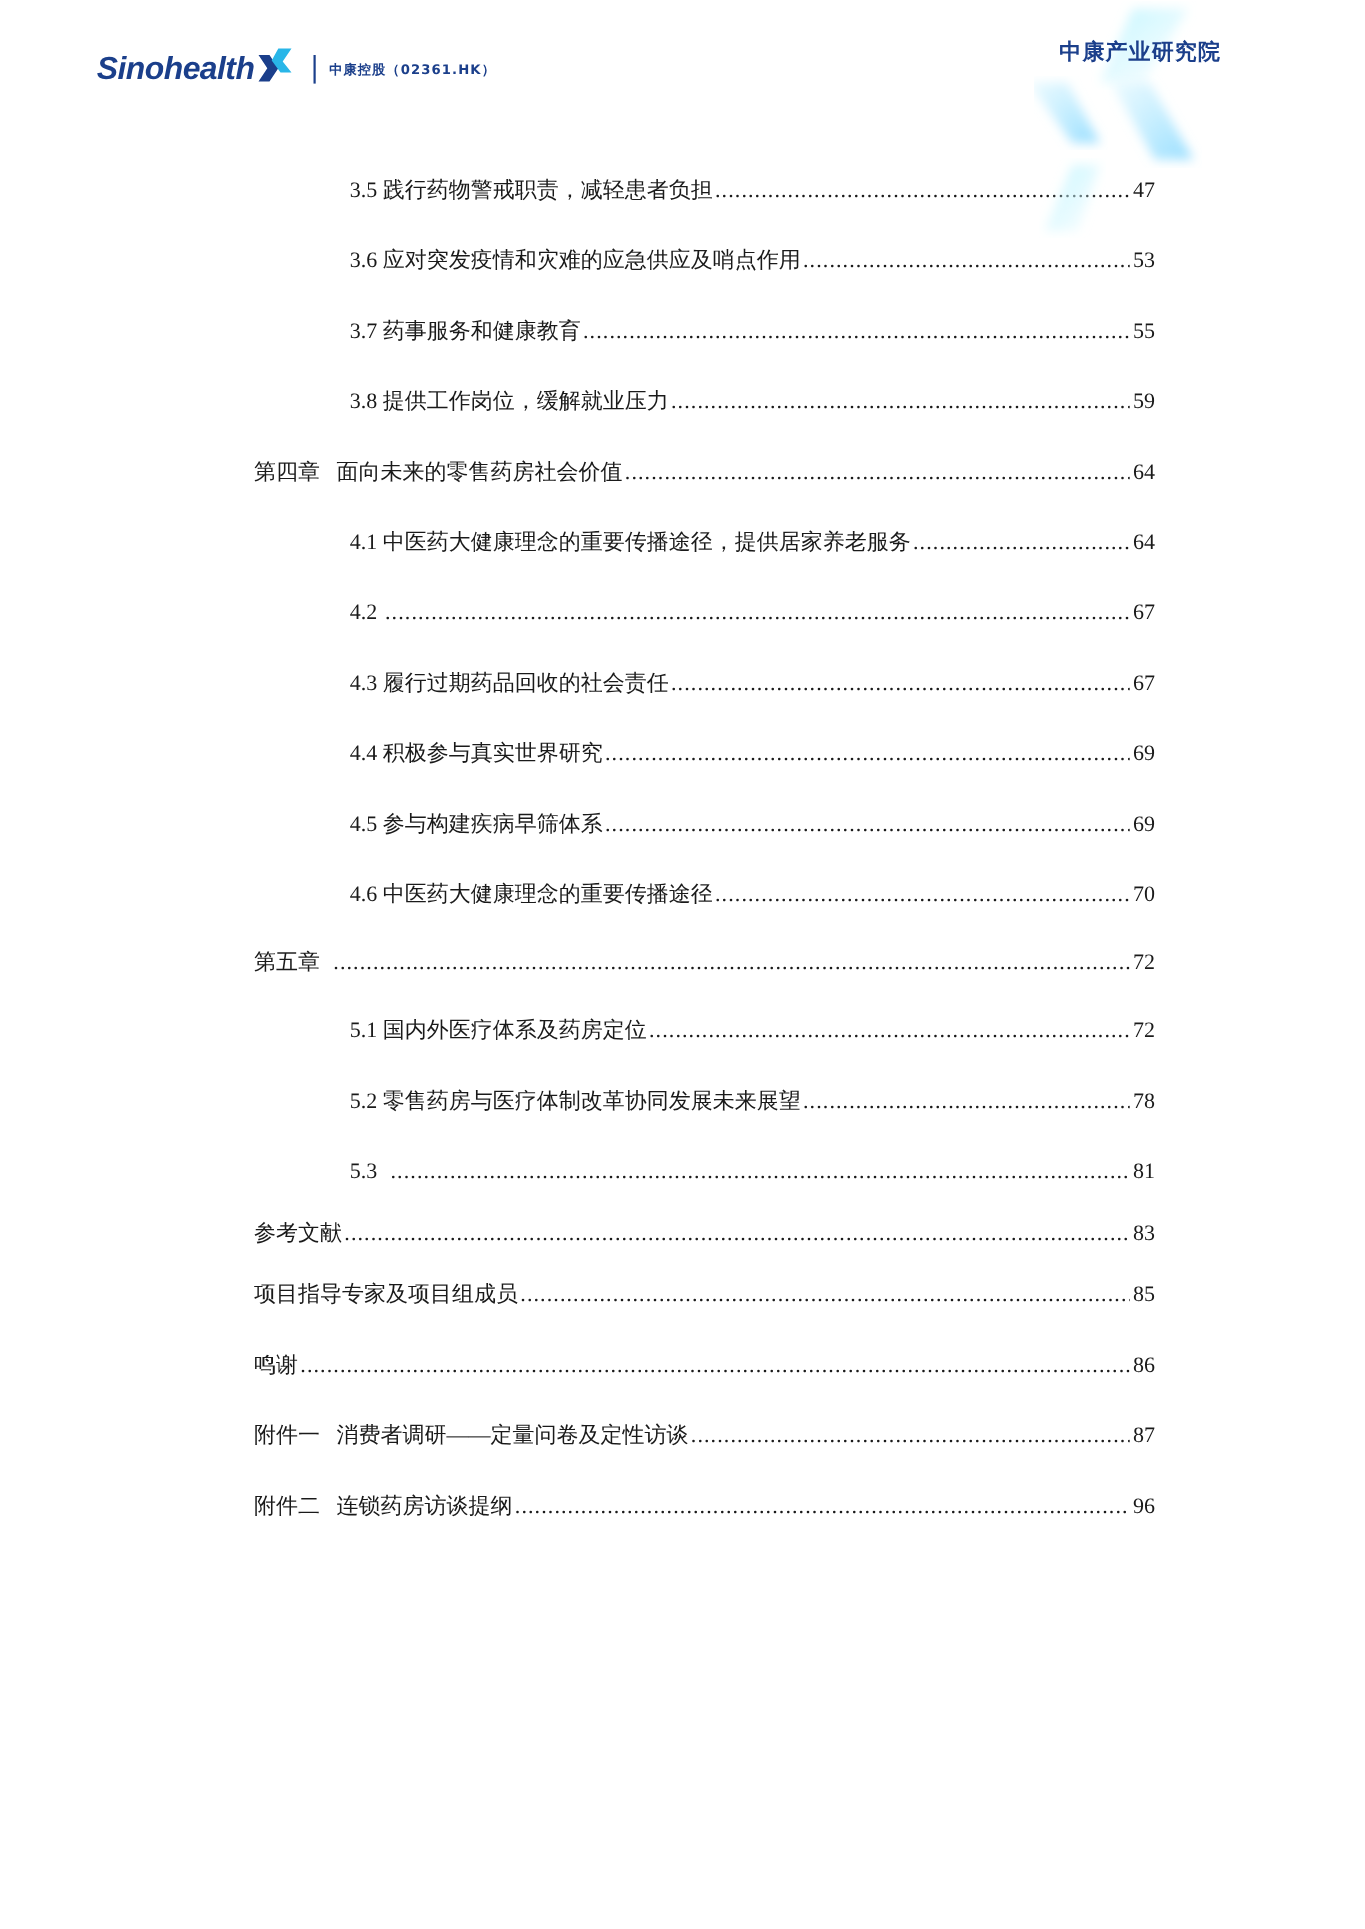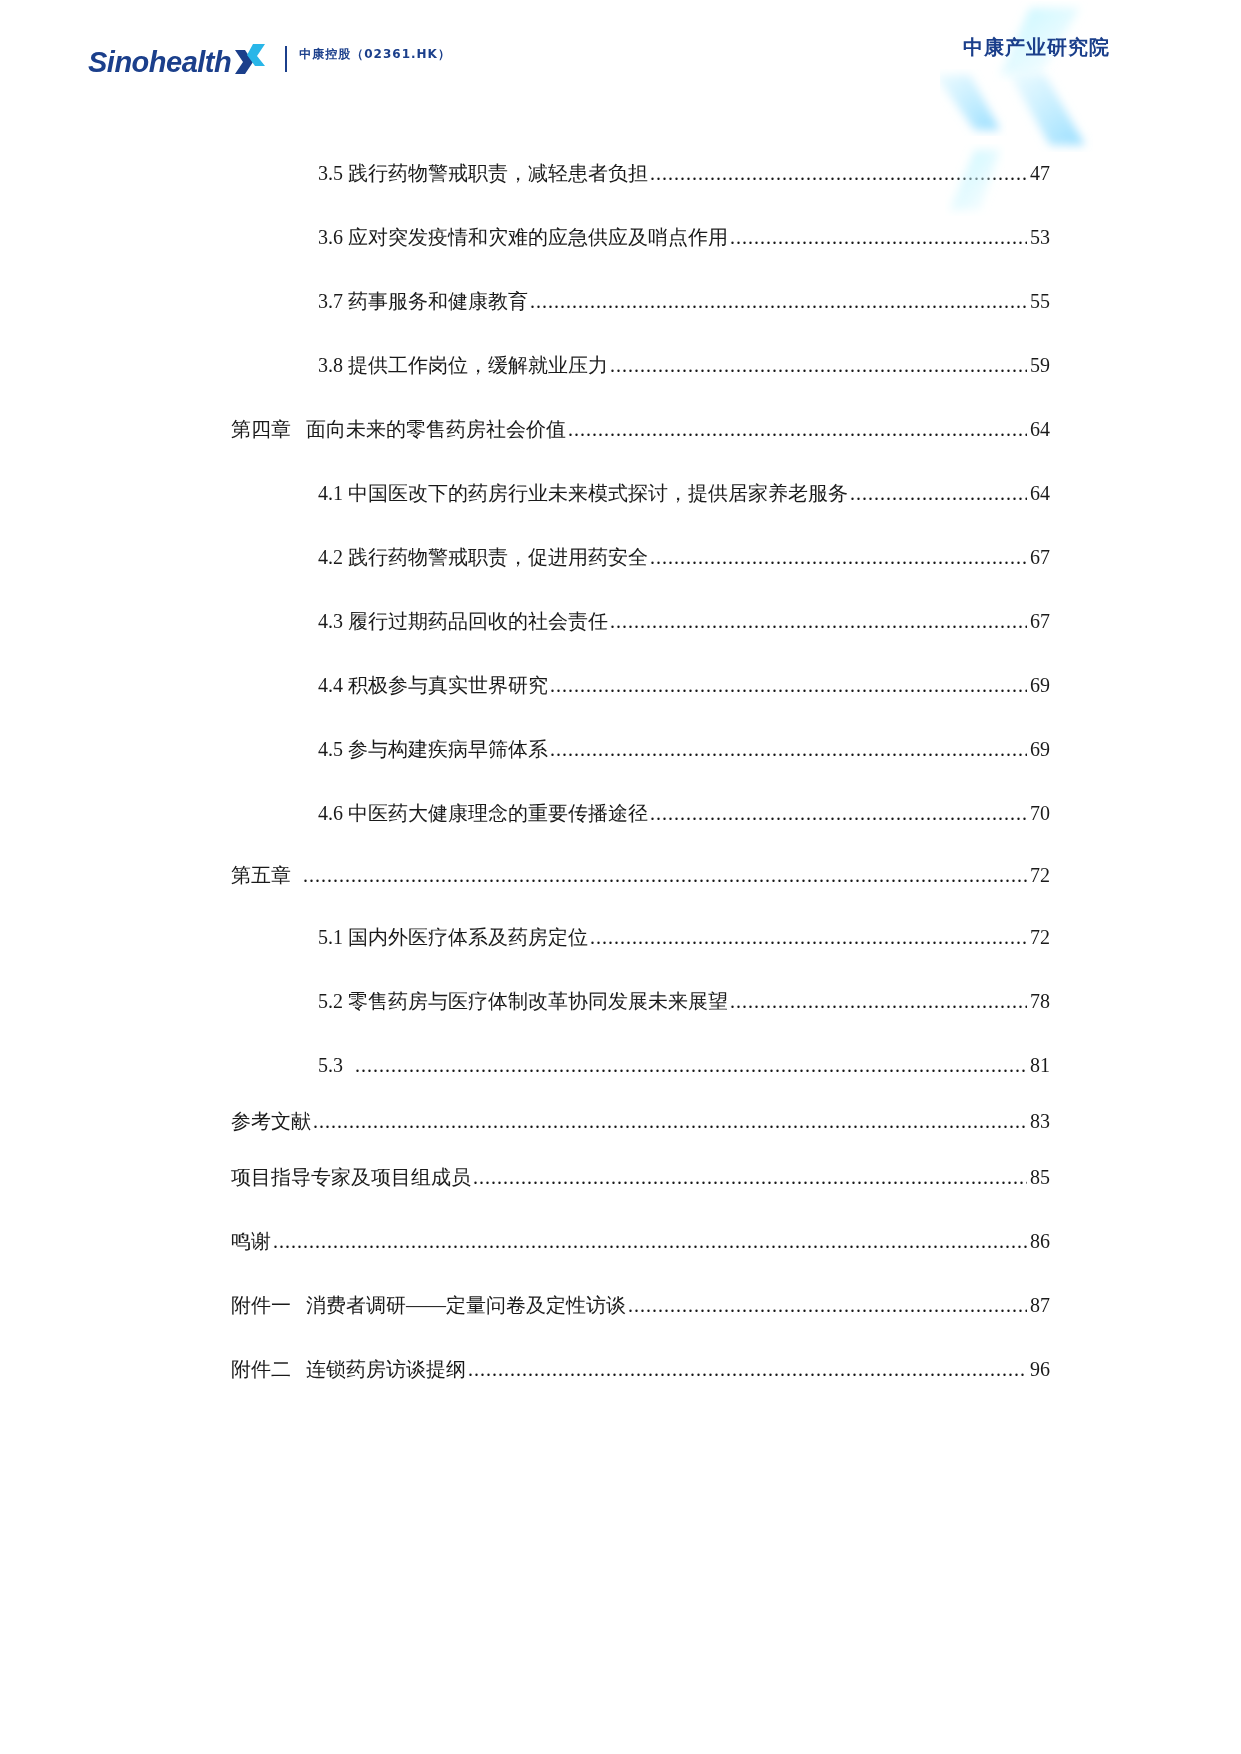--- a/index.html
+++ b/index.html
@@ -1,21 +1,21 @@
 <!DOCTYPE html>
 <html><head>
   <meta charset="utf-8">
   <style>
     html, body { margin: 0; padding: 0; background: #ffffff; }
     body { width: 1241px; height: 1754px; position: relative; overflow: hidden;
            font-family: "Liberation Serif", "DejaVu Serif", serif; color: #1a1a1a; }
 
     
     .header { position: absolute; left: 0; top: 0; width: 1241px; height: 130px; }
-    .logo { position: absolute; left: 88px; top: 46px; display: flex; }
+    .logo { position: absolute; left: 88px; top: 46px; display: flex; align-items: center; }
     .logo-word { font-family: "Liberation Sans", "DejaVu Sans", sans-serif; font-style: italic;
                  font-weight: bold; font-size: 29px; color: #1b3f8b; letter-spacing: -0.5px; }
     .logo-mark { width: 34px; height: 34px; margin-left: 2px; position: relative; top: -4px; }
     .logo-divider { width: 2px; height: 26px; background: #1b3f8b; margin: 0 12px 0 18px; }
     .logo-company { font-family: "DejaVu Sans", sans-serif; font-size: 12px; color: #1b3f8b;
                     letter-spacing: 1px; font-weight: bold; }
     .institute { position: absolute; left: 963px; top: 34px; font-family: "DejaVu Sans", sans-serif;
                  font-weight: bold; font-size: 20px; color: #1b3f8b; letter-spacing: 1px; z-index: 2; }
     .deco { position: absolute; left: 940px; top: 0; width: 200px; height: 230px; z-index: 1; }
 
@@ -95,27 +95,26 @@
     <span class="toc-page">59</span>
   </div>
   <div class="toc-row lvl1" style="top:414px">
     <span class="toc-num">第四章   </span>
     <span class="toc-title">面向未来的零售药房社会价值</span>
     <span class="leader"></span>
     <span class="toc-page">64</span>
   </div>
   <div class="toc-row lvl2" style="top:478px">
     <span class="toc-num">4.1 </span>
-    <span class="toc-title">中国医改下的药房行业未来模式探讨，提供居家养老服务</span>
+    <span class="toc-title">中医药大健康理念的重要传播途径，提供居家养老服务</span>
     <span class="leader"></span>
     <span class="toc-page">64</span>
   </div>
   <div class="toc-row lvl2" style="top:542px">
     <span class="toc-num">4.2 </span>
-    <span class="toc-title">践行药物警戒职责，促进用药安全</span>
     <span class="leader"></span>
     <span class="toc-page">67</span>
   </div>
   <div class="toc-row lvl2" style="top:606px">
     <span class="toc-num">4.3 </span>
     <span class="toc-title">履行过期药品回收的社会责任</span>
     <span class="leader"></span>
     <span class="toc-page">67</span>
   </div>
   <div class="toc-row lvl2" style="top:670px">

